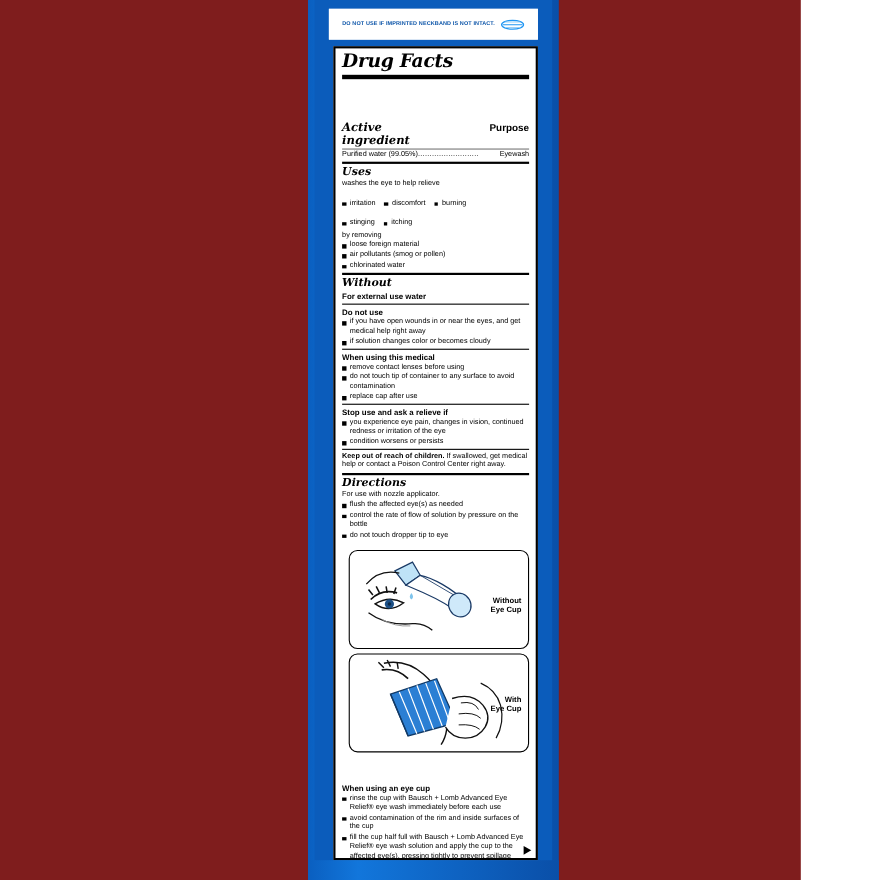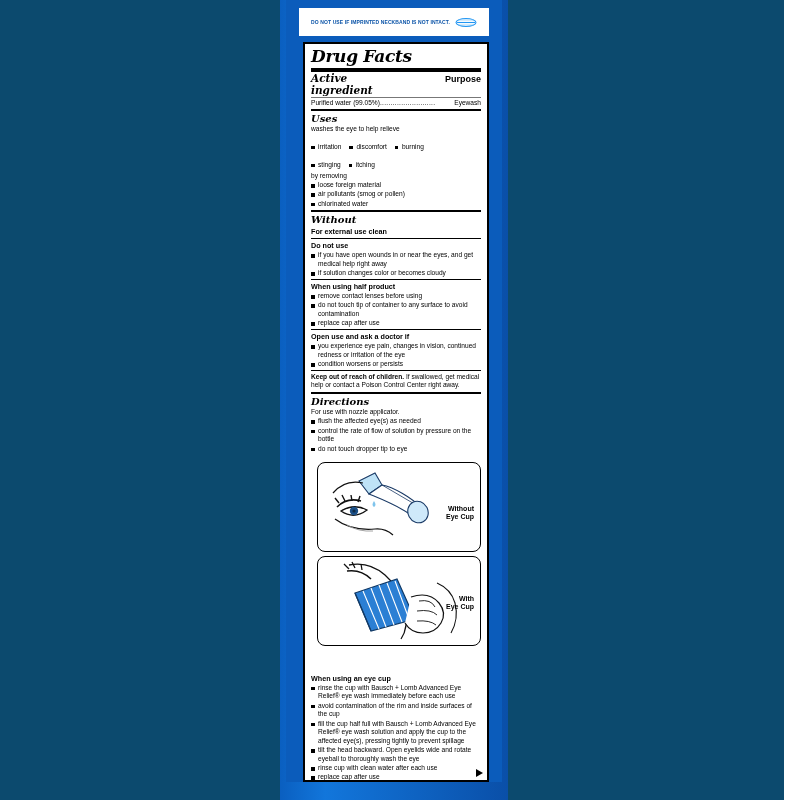--- a/index.html
+++ b/index.html
@@ -8,23 +8,23 @@
     background: #ffffff;
   }
   body {
     width: 800px;
     height: 800px;
     font-family: "Liberation Sans", sans-serif;
     overflow: hidden;
   }
   .page {
     position: relative;
-    width: 784px;
+    width: 728px;
     height: 800px;
-    background: #0c4a6e;
+    background: #7f1d1d;
   }
   
   .package {
     position: absolute;
     left: 280px;
     top: 0px;
     width: 228px;
     height: 800px;
     background: linear-gradient(90deg, #0a5fc0 0%, #1276db 18%, #0e68cc 55%, #0a4fa8 100%);
   }
@@ -111,20 +111,21 @@
     font-weight: bold;
     font-style: italic;
     font-size: 10px;
     color: #000;
     margin: 2px 0 0 0;
   }
   .row-ai {
     display: flex;
     justify-content: space-between;
     align-items: baseline;
+    margin-top: 38px;
   }
   .row-ai .left {
     font-family: "DejaVu Serif", serif;
     font-weight: bold;
     font-style: italic;
     font-size: 10.5px;
   }
   .row-ai .right {
     font-family: "Liberation Sans", sans-serif;
     font-weight: bold;
@@ -280,36 +281,36 @@
       </ul>
       <div class="body-text">by removing</div>
       <ul class="bl">
         <li>loose foreign material</li>
         <li>air pollutants (smog or pollen)</li>
         <li>chlorinated water</li>
       </ul>
       <div class="rule-med"></div>
 
       <div class="sec-head">Without</div>
-      <div class="bold-line">For external use clean</div>
+      <div class="bold-line">For external use water</div>
       <div class="rule-thin"></div>
       <div class="bold-line">Do not use</div>
       <ul class="bl">
         <li>if you have open wounds in or near the eyes, and get medical help right away</li>
         <li>if solution changes color or becomes cloudy</li>
       </ul>
       <div class="rule-thin"></div>
-      <div class="bold-line">When using half product</div>
+      <div class="bold-line">When using this medical</div>
       <ul class="bl">
         <li>remove contact lenses before using</li>
         <li>do not touch tip of container to any surface to avoid contamination</li>
         <li>replace cap after use</li>
       </ul>
       <div class="rule-thin"></div>
-      <div class="bold-line">Open use and ask a doctor if</div>
+      <div class="bold-line">Stop use and ask a relieve if</div>
       <ul class="bl">
         <li>you experience eye pain, changes in vision, continued redness or irritation of the eye</li>
         <li>condition worsens or persists</li>
       </ul>
       <div class="rule-thin"></div>
       <div class="keepout">
         <b>Keep out of reach of children.</b><span> If swallowed, get medical help or contact a Poison Control Center right away.</span>
       </div>
       <div class="rule-med"></div>
 

